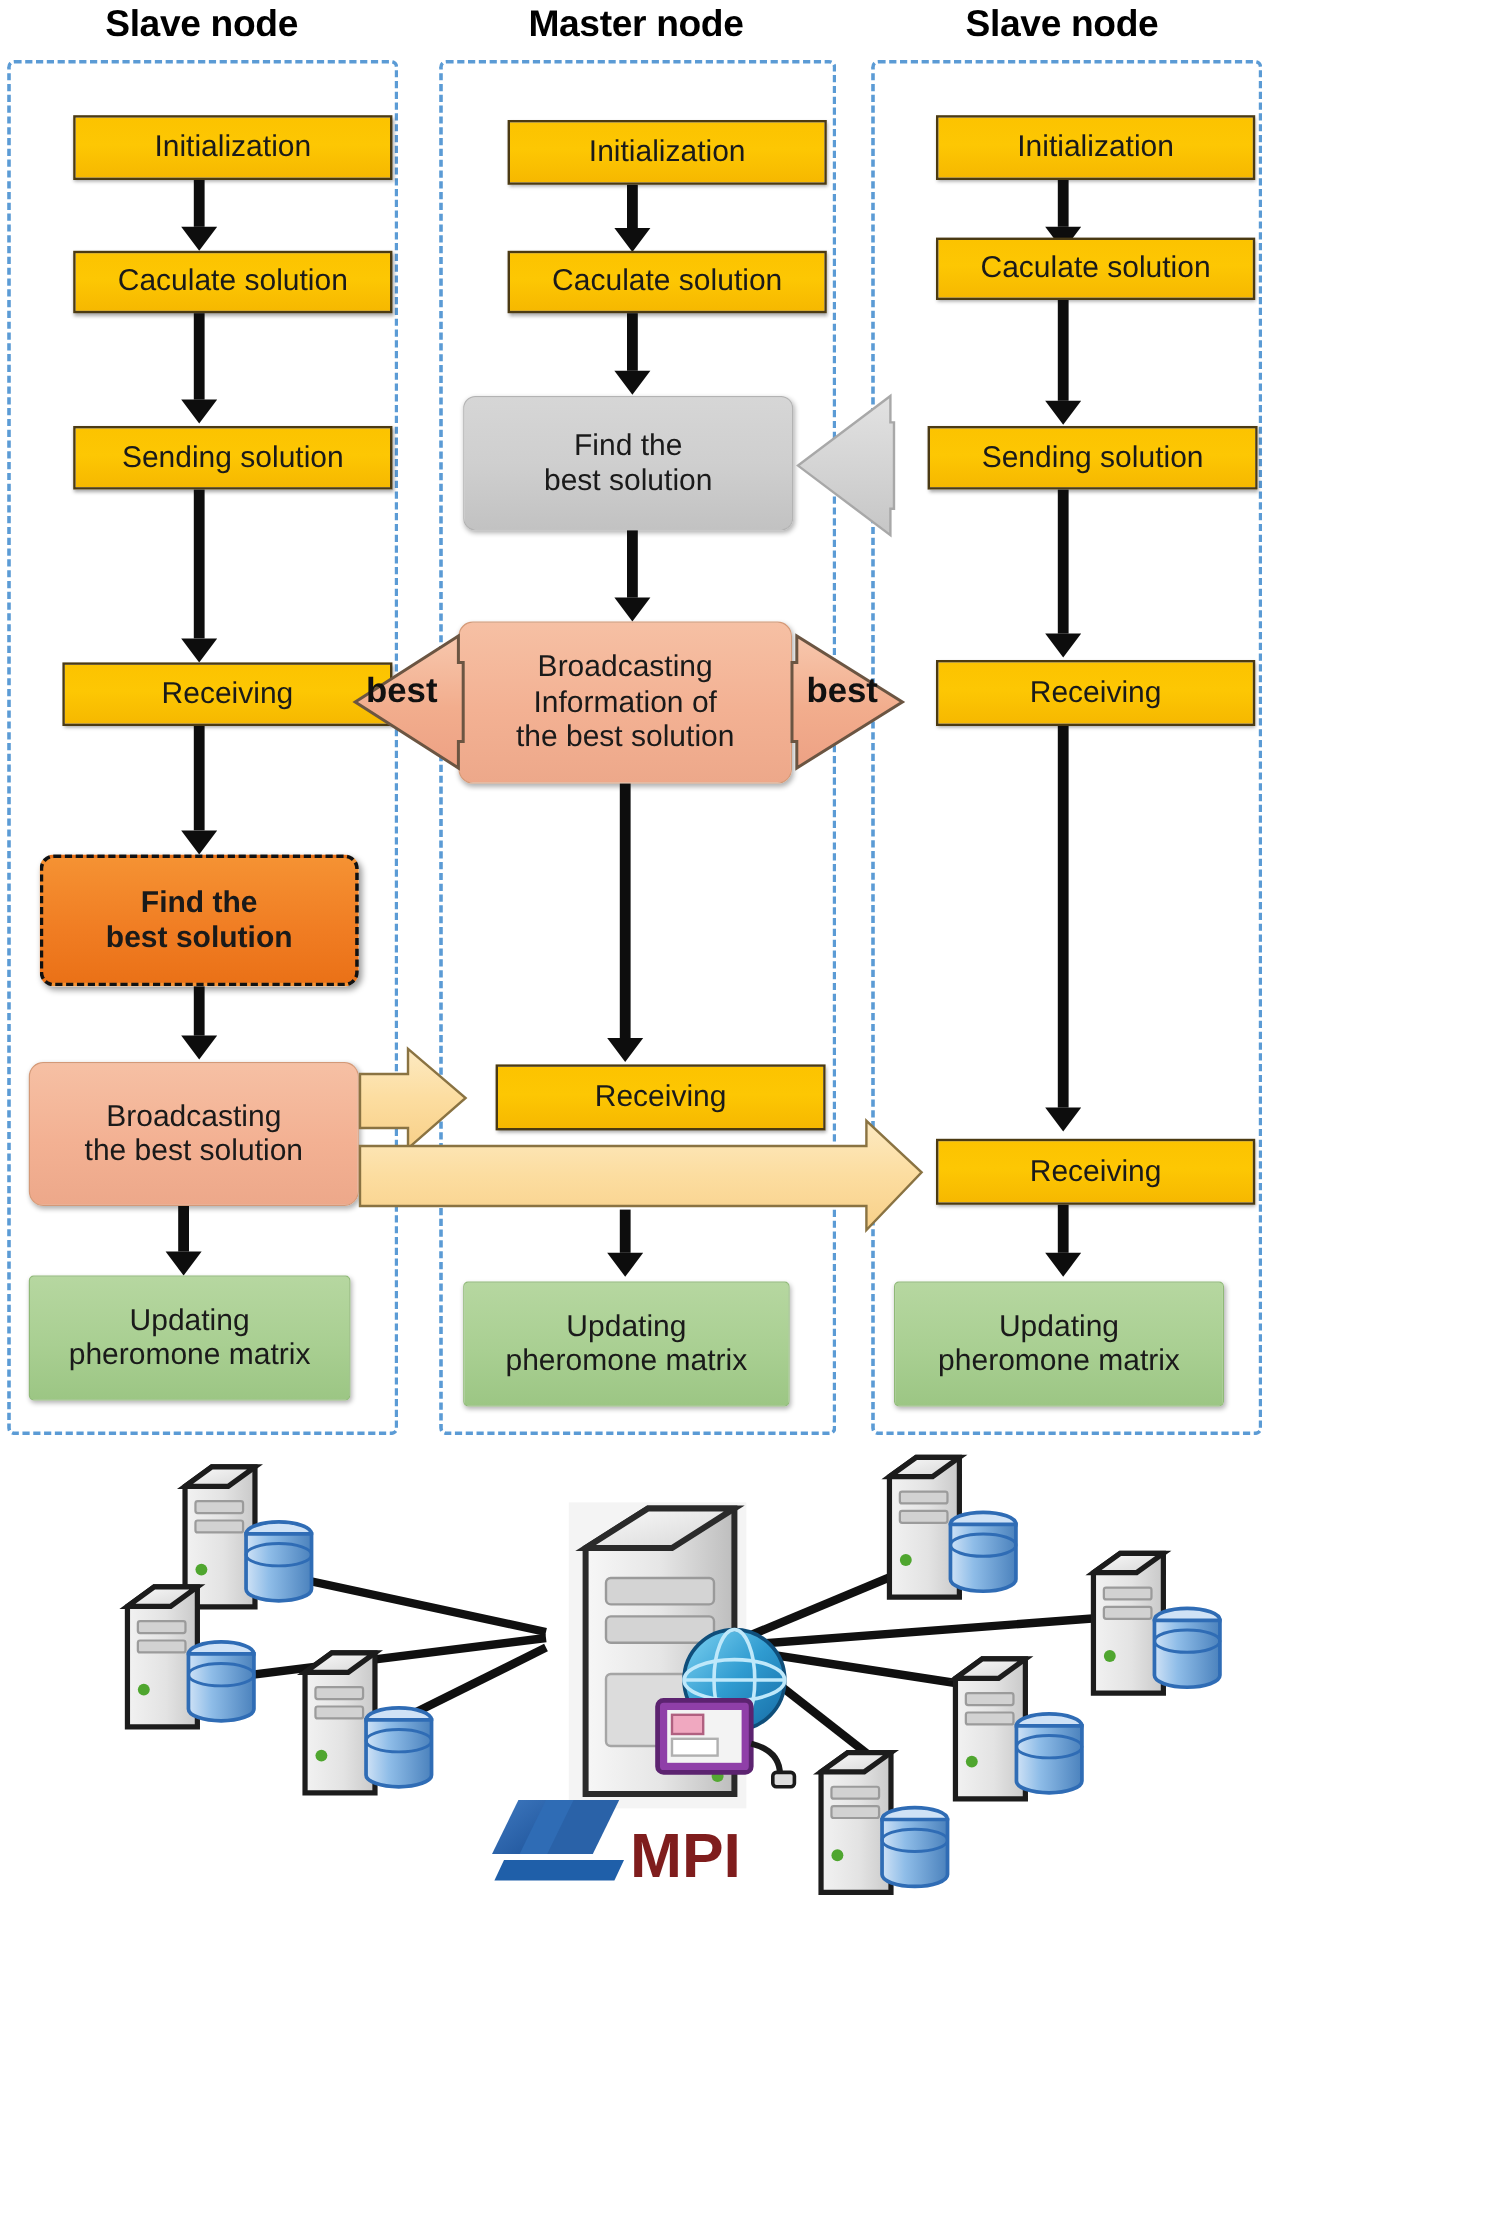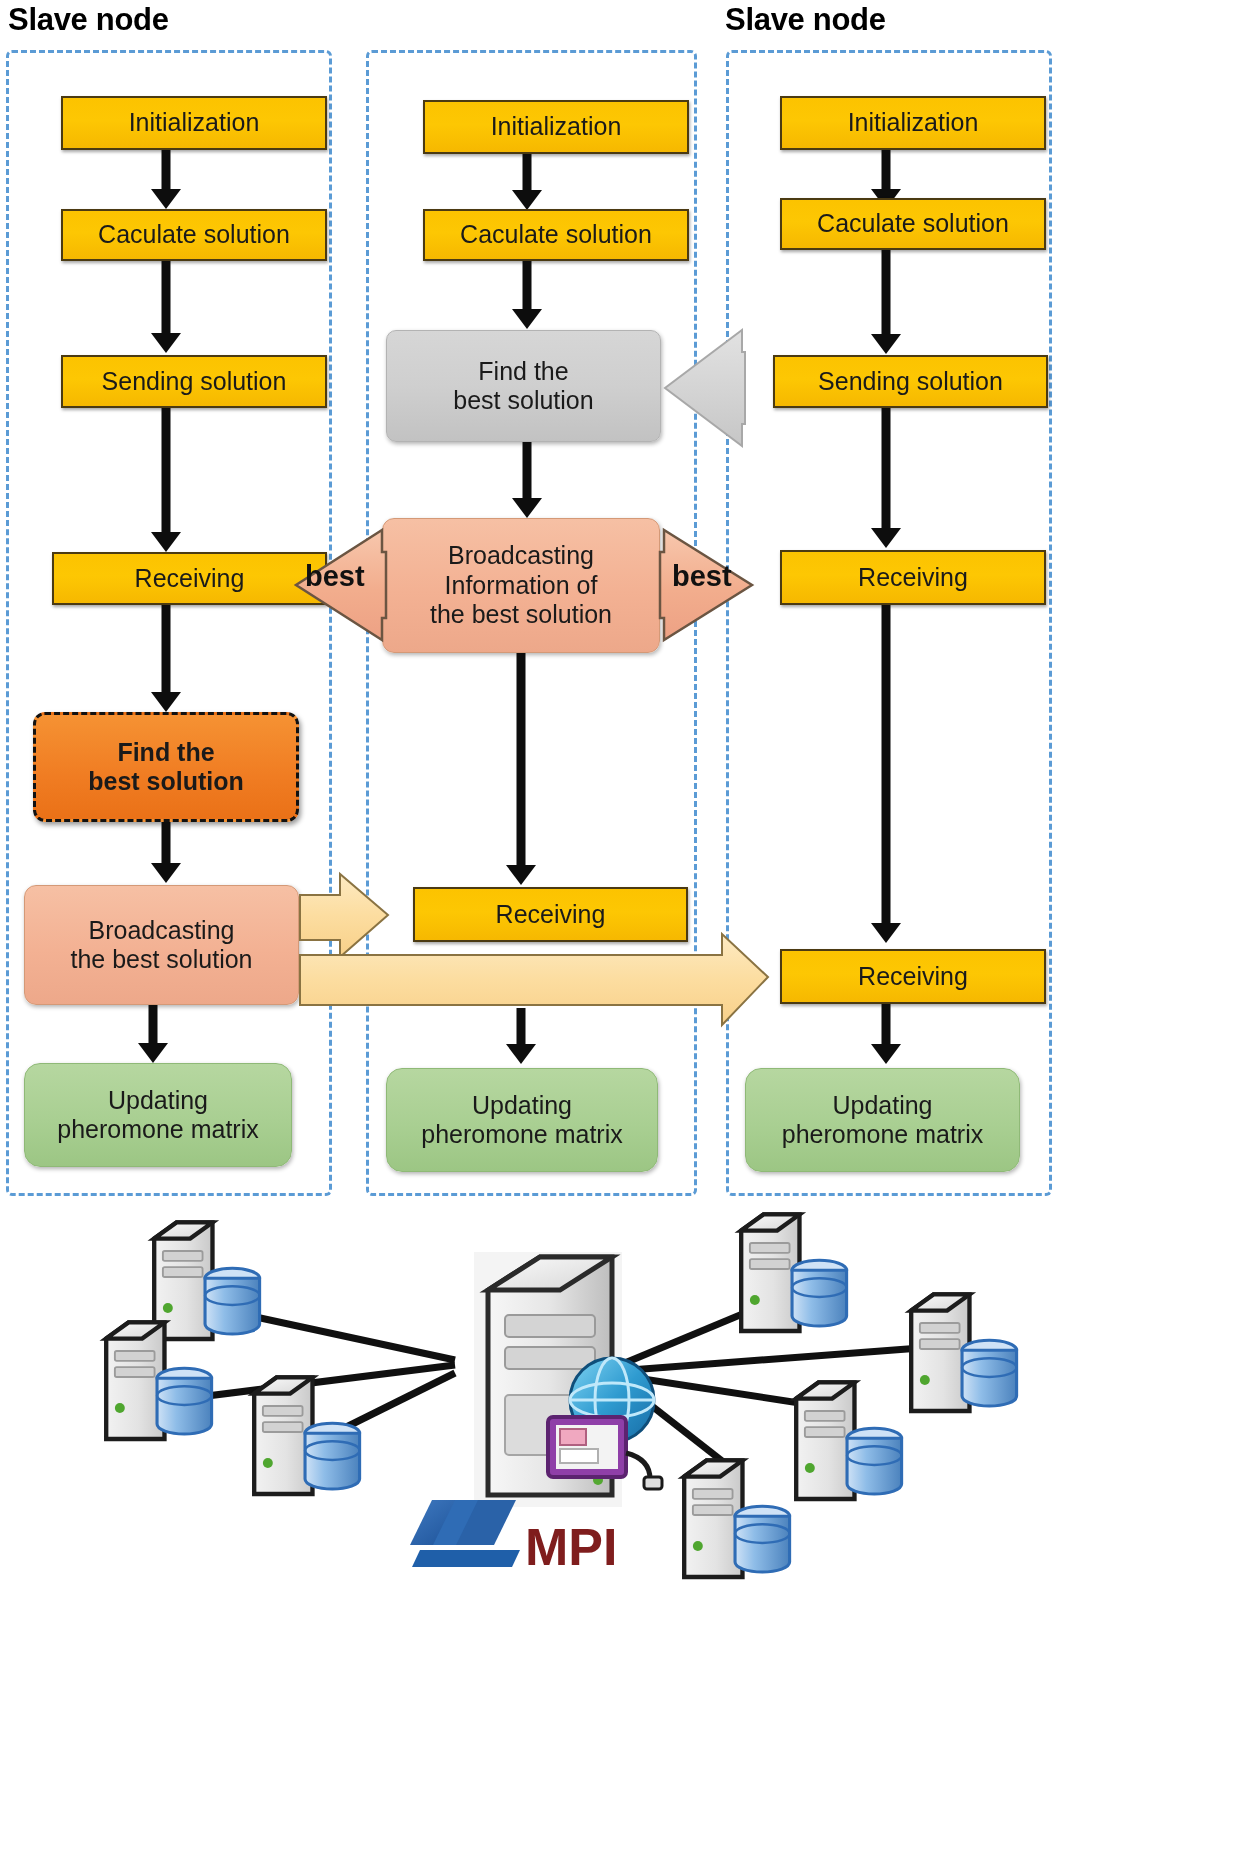--- a/index.html
+++ b/index.html
@@ -3,21 +3,21 @@
 <meta charset="utf-8">
 <style>
   html,body{margin:0;padding:0;background:#fff;}
   body{width:1250px;height:1867px;position:relative;overflow:hidden;
        font-family:"Liberation Sans","DejaVu Sans",sans-serif;}
 
   .canvas{position:absolute;inset:0;}
 
   
   .col-title{position:absolute;font-size:31px;font-weight:bold;color:#000;
-             letter-spacing:-0.3px;}
+             text-align:center;letter-spacing:-0.3px;}
 
   
   .node-box{position:absolute;border:3px dashed #5b9bd5;border-radius:6px;
             background:transparent;}
 
   
   .pbox{position:absolute;display:flex;align-items:center;justify-content:center;
         text-align:center;font-size:25px;color:#1a1a1a;line-height:1.18;
         box-sizing:border-box;padding:2px 6px;}
 
@@ -26,21 +26,21 @@
   .pbox.grey{background:linear-gradient(180deg,#d6d6d6 0%,#cfcfcf 50%,#c2c2c2 100%);
              border:1px solid #b3b3b3;border-radius:10px;
              box-shadow:1px 2px 4px rgba(0,0,0,.3);}
   .pbox.salmon{background:linear-gradient(180deg,#f6c0a4 0%,#f3b193 55%,#eda88a 100%);
                border:1px solid #d49977;border-radius:12px;
                box-shadow:1px 2px 4px rgba(0,0,0,.3);}
   .pbox.orange{background:linear-gradient(180deg,#f59233 0%,#f07c22 60%,#ea7117 100%);
                border:3px dashed #111;border-radius:12px;font-weight:600;
                box-shadow:2px 3px 5px rgba(0,0,0,.4);}
   .pbox.green{background:linear-gradient(180deg,#b6d7a0 0%,#a9cf92 55%,#9cc684 100%);
-              border:1px solid #8fb977;border-radius:16px;
+              border:1px solid #8fb977;border-radius:4px;
               box-shadow:1px 2px 4px rgba(0,0,0,.3);}
 
   
   .varrow{position:absolute;width:0;height:0;}
   .varrow .shaft{position:absolute;left:50%;top:0;transform:translateX(-50%);
                  width:9px;background:#0d0d0d;}
   .varrow .head{position:absolute;left:50%;transform:translateX(-50%);
                 width:0;height:0;border-left:15px solid transparent;
                 border-right:15px solid transparent;border-top:20px solid #0d0d0d;}
 
@@ -53,20 +53,21 @@
             letter-spacing:0px;font-family:"Liberation Sans",sans-serif;margin-top:14px;}
 
   svg{overflow:visible;}
 </style>
 </head>
 <body>
 
 <div class="canvas">
 
   <div class="col-title" style="left:8px;top:2px;width:320px;">Slave node</div>
+  <div class="col-title" style="left:365px;top:2px;width:330px;">Master node</div>
   <div class="col-title" style="left:725px;top:2px;width:320px;">Slave node</div>
 
   <div class="node-box" style="left:6px;top:50px;width:320px;height:1140px;"></div>
   <div class="node-box" style="left:366px;top:50px;width:325px;height:1140px;"></div>
   <div class="node-box" style="left:726px;top:50px;width:320px;height:1140px;"></div>
 
   <div class="pbox yellow" style="left:33px;top:96px;width:266px;height:54px;">Initialization</div>
 
   <div class="varrow" style="left:166px;top:150px;">
     <div class="shaft" style="height:39px;"></div>

